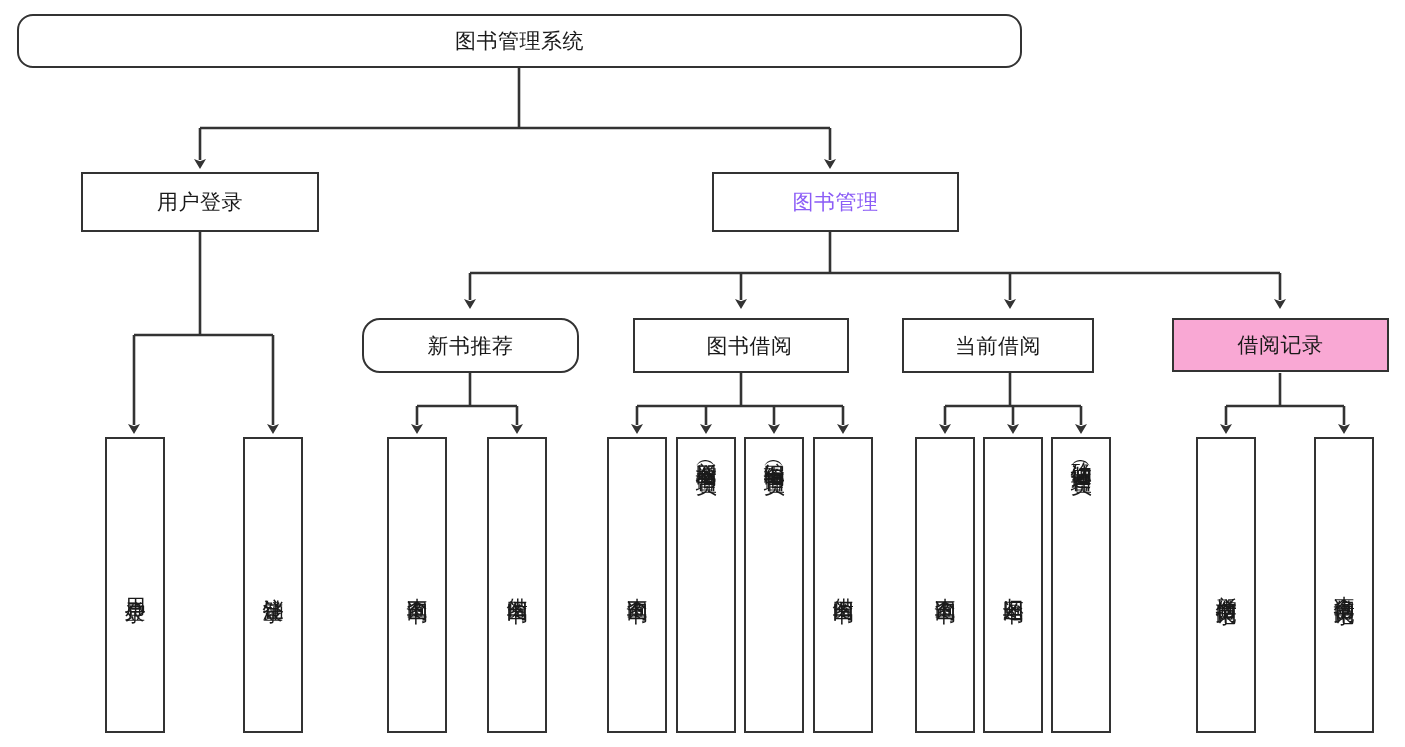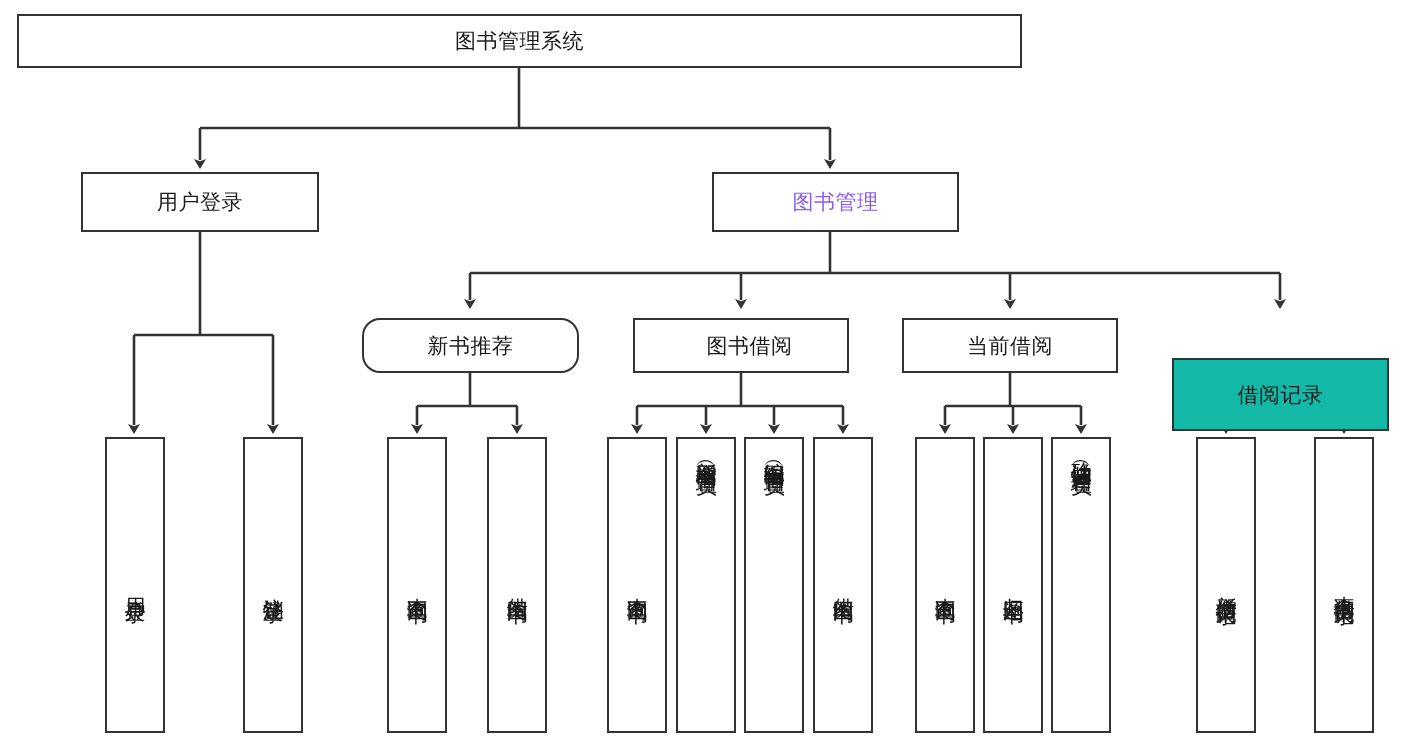--- a/index.html
+++ b/index.html
@@ -116,41 +116,41 @@
       <path d="M1013,406 L1013,425" marker-end="url(#arrow)"></path>
       <path d="M1081,406 L1081,425" marker-end="url(#arrow)"></path>
 
       <path d="M1280,373 L1280,406"></path>
       <path d="M1226,406 L1344,406"></path>
       <path d="M1226,406 L1226,425" marker-end="url(#arrow)"></path>
       <path d="M1344,406 L1344,425" marker-end="url(#arrow)"></path>
     </g>
   </svg>
 
-  <div class="node horiz" style="left: 17px; top: 14px; width: 1005px; height: 54px; border-color: rgb(51, 51, 51); background: rgb(255, 255, 255); color: rgb(26, 26, 26);">
+  <div class="node horiz" style="left: 17px; top: 14px; width: 1005px; height: 54px; border-color: rgb(51, 51, 51); background: rgb(255, 255, 255); color: rgb(26, 26, 26); border-radius: 16px;">
     <span class="node-label">图书管理系统</span>
   </div>
 
   <div class="node horiz" style="left: 81px; top: 172px; width: 238px; height: 60px; border-color: rgb(51, 51, 51); background: rgb(255, 255, 255); color: rgb(26, 26, 26);">
     <span class="node-label">用户登录</span>
   </div>
   <div class="node horiz" style="left: 712px; top: 172px; width: 247px; height: 60px; border-color: rgb(51, 51, 51); background: rgb(255, 255, 255); color: #8b5cf6;">
     <span class="node-label">图书管理</span>
   </div>
 
   <div class="node horiz" style="left: 362px; top: 318px; width: 217px; height: 55px; border-color: rgb(51, 51, 51); background: rgb(255, 255, 255); color: rgb(26, 26, 26); border-radius: 18px;">
     <span class="node-label">新书推荐</span>
   </div>
   <div class="node horiz" style="left: 633px; top: 318px; width: 216px; height: 55px; border-color: rgb(51, 51, 51); background: rgb(255, 255, 255); color: rgb(26, 26, 26); padding-left: 17px;">
     <span class="node-label">图书借阅</span>
   </div>
-  <div class="node horiz" style="left: 902px; top: 318px; width: 216px; height: 55px; border-color: rgb(51, 51, 51); background: rgb(255, 255, 255); color: rgb(26, 26, 26);">
+  <div class="node horiz" style="left: 902px; top: 318px; width: 192px; height: 55px; border-color: rgb(51, 51, 51); background: rgb(255, 255, 255); color: rgb(26, 26, 26);">
     <span class="node-label">当前借阅</span>
   </div>
-  <div class="node horiz" style="left: 1172px; top: 318px; width: 217px; height: 73px; border-color: rgb(51, 51, 51); background: #14b8a6; color: rgb(26, 26, 26); margin-top: 40px;">
+  <div class="node horiz" style="left: 1172px; top: 318px; width: 217px; height: 54px; border-color: rgb(51, 51, 51); background: #f9a8d4; color: rgb(26, 26, 26);">
     <span class="node-label">借阅记录</span>
   </div>
 
   <div class="node vert" style="left: 105px; top: 437px; width: 60px; height: 296px; border-color: rgb(51, 51, 51); background: rgb(255, 255, 255); color: rgb(26, 26, 26);">
     <span class="node-label">用户登录</span>
   </div>
   <div class="node vert" style="left: 243px; top: 437px; width: 60px; height: 296px; border-color: rgb(51, 51, 51); background: rgb(255, 255, 255); color: rgb(26, 26, 26);">
     <span class="node-label">注销登录</span>
   </div>
   <div class="node vert" style="left: 387px; top: 437px; width: 60px; height: 296px; border-color: rgb(51, 51, 51); background: rgb(255, 255, 255); color: rgb(26, 26, 26);">

